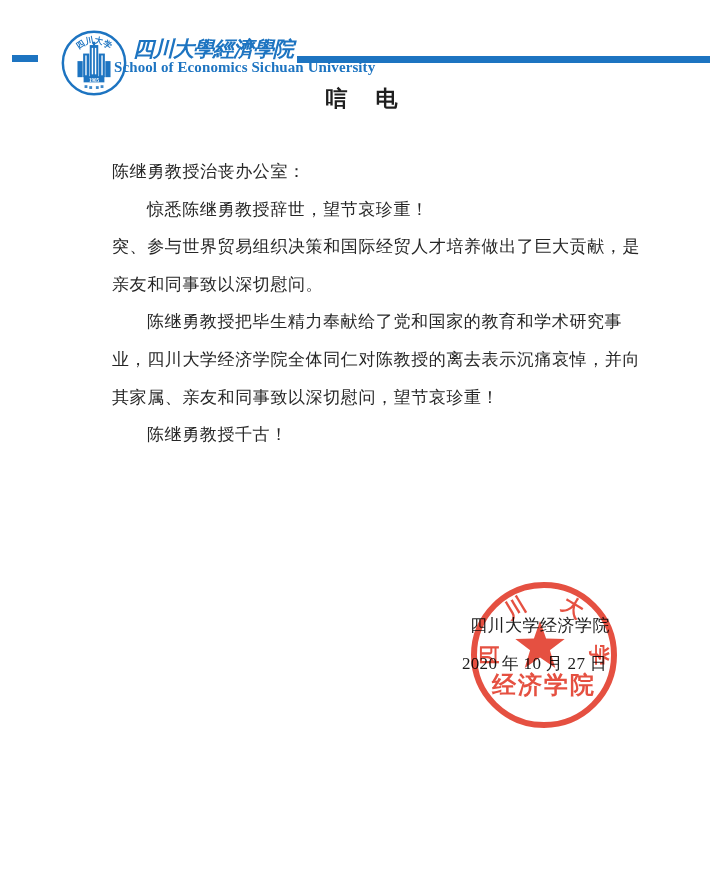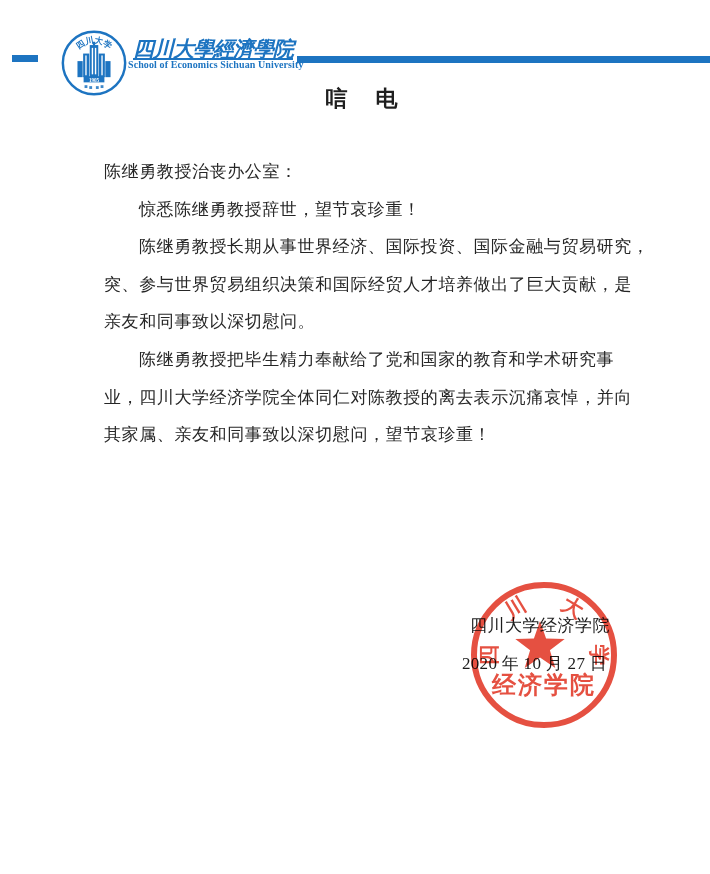--- a/index.html
+++ b/index.html
@@ -7,35 +7,35 @@
     position:relative;width:710px;height:874px;background:#ffffff;
     font-family:"Liberation Serif","DejaVu Serif",serif;
     overflow:hidden;margin:0 auto;
   }
   
   .lh-dash-left{position:absolute;left:12px;top:55px;width:26px;height:7px;background:#1d74c1;}
   .lh-rule{position:absolute;left:297px;top:56px;width:413px;height:7px;background:#1d74c1;}
   .logo{position:absolute;left:60px;top:29px;width:68px;height:68px;}
   .org-zh{
     position:absolute;left:133px;top:35px;font-size:21px;font-weight:bold;font-style:italic;
-    color:#1d74c1;letter-spacing:-1px;white-space:nowrap;text-decoration:underline;
+    color:#1d74c1;letter-spacing:-1px;white-space:nowrap;
   }
   .org-en{
-    position:absolute;left:128px;top:59px;font-size:10px;font-weight:bold;
+    position:absolute;left:114px;top:59px;font-size:15px;font-weight:bold;
     color:#1d74c1;white-space:nowrap;letter-spacing:0.1px;
   }
   
   .title{
     position:absolute;left:0;top:84px;width:100%;text-align:center;
     font-size:22px;font-weight:bold;color:#1f1f1f;letter-spacing:3px;
     transform:translateX(8px);
   }
   
   .body-text{
-    position:absolute;left:104px;top:153px;width:560px;
+    position:absolute;left:112px;top:153px;width:560px;
     font-size:17px;color:#262626;letter-spacing:0.6px;
   }
   .body-line{height:37.6px;line-height:37.6px;white-space:nowrap;}
   .body-line.indent{padding-left:35px;}
   
   .sign-org{
     position:absolute;left:470px;top:614px;font-size:17px;color:#1c1c1c;
     letter-spacing:0.5px;z-index:2;white-space:nowrap;
   }
   .sign-date{
@@ -90,26 +90,26 @@
   </svg>
 
   <div class="org-zh">四川大學經濟學院</div>
   <div class="org-en">School of Economics Sichuan University</div>
 
   <div class="title">唁　电</div>
 
   <div class="body-text">
       <div class="body-line">陈继勇教授治丧办公室：</div>
       <div class="body-line indent">惊悉陈继勇教授辞世，望节哀珍重！</div>
-      <div class="body-line indent">陈继勇教授长期从事世界经济、国际投资、国际金融与贸易研究，</div>
       <div class="body-line">突、参与世界贸易组织决策和国际经贸人才培养做出了巨大贡献，是</div>
       <div class="body-line">亲友和同事致以深切慰问。</div>
       <div class="body-line indent">陈继勇教授把毕生精力奉献给了党和国家的教育和学术研究事</div>
       <div class="body-line">业，四川大学经济学院全体同仁对陈教授的离去表示沉痛哀悼，并向</div>
       <div class="body-line">其家属、亲友和同事致以深切慰问，望节哀珍重！</div>
+      <div class="body-line indent">陈继勇教授千古！</div>
     </div>
 
   <div class="sign-org">四川大学经济学院</div>
   <div class="sign-date">2020 年 10 月 27 日</div>
 
   <svg class="seal" viewBox="0 0 150 150">
     <circle cx="75" cy="75" r="70" fill="none" stroke="#e23d2c" stroke-width="6"></circle>
     <polygon fill="#e23d2c" points="71,41 77.1,58.6 95.7,59 80.9,70.2 86.3,88 71,77.4 55.7,88 61.1,70.2 46.3,59 64.9,58.6"></polygon>
     <g fill="#e23d2c" font-size="21" text-anchor="middle" dominant-baseline="central">
       <text transform="translate(20 75) rotate(-90)">四</text>

